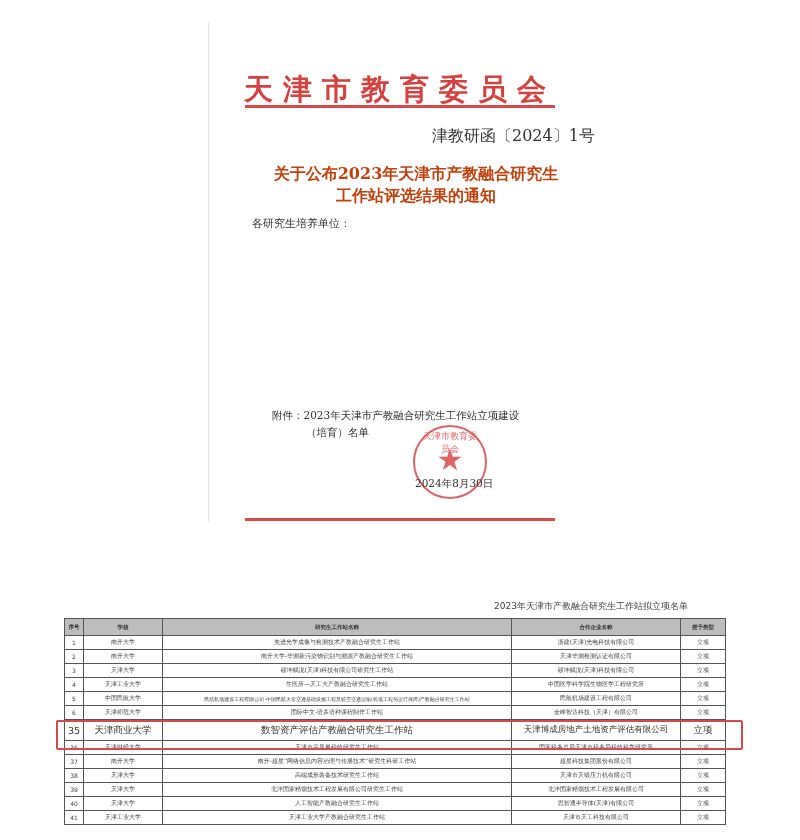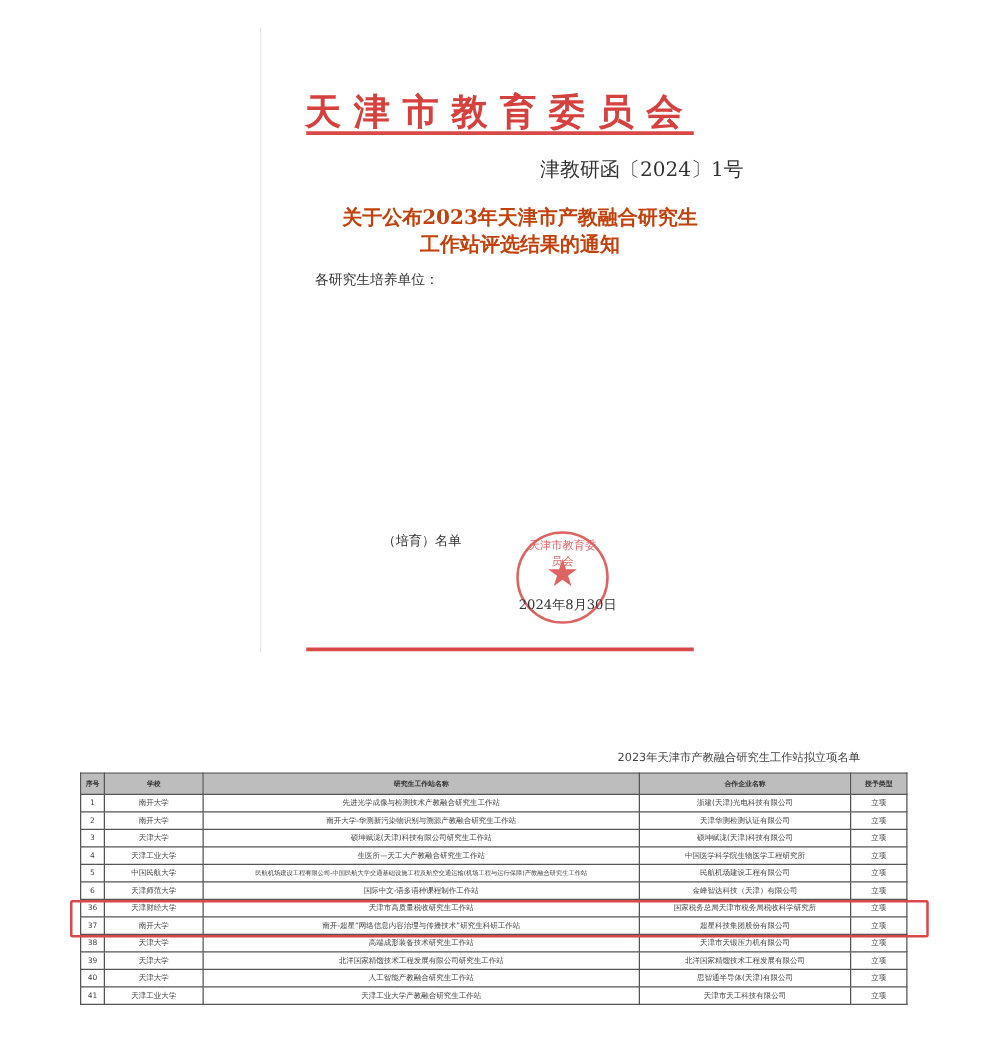--- a/index.html
+++ b/index.html
@@ -40,20 +40,21 @@
 <div class="doc">
   <div class="edge"></div>
   <div class="masthead">天津市教育委员会</div>
   <div class="rule-top"></div>
   <div class="docno">津教研函〔2024〕1号</div>
   <div class="title">
     <div>关于公布2023年天津市产教融合研究生</div>
     <div>工作站评选结果的通知</div>
   </div>
   <div class="salutation">各研究生培养单位：</div>
+  <div class="attach">附件：2023年天津市产教融合研究生工作站立项建设</div>
   <div class="seal">
     <div class="seal-text">天津市教育委员会</div>
     <div class="seal-star">★</div>
   </div>
   <div class="attach2" style="top:426px">（培育）名单</div>
   <div class="date">2024年8月30日</div>
   <div class="rule-bottom"></div>
 </div>
 
 <div class="list-title">2023年天津市产教融合研究生工作站拟立项名单</div>
@@ -104,20 +105,27 @@
       <td class="partner">民航机场建设工程有限公司</td>
       <td class="type">立项</td>
     </tr>
     <tr>
       <td class="idx">6</td>
       <td class="school">天津师范大学</td>
       <td class="station">国际中文-语多语种课程制作工作站</td>
       <td class="partner">金峰智达科技（天津）有限公司</td>
       <td class="type">立项</td>
     </tr>
+    <tr class="highlight">
+      <td class="idx">35</td>
+      <td class="school">天津商业大学</td>
+      <td class="station">数智资产评估产教融合研究生工作站</td>
+      <td class="partner" style="font-size:8.5px">天津博成房地产土地资产评估有限公司</td>
+      <td class="type">立项</td>
+    </tr>
     <tr>
       <td class="idx">36</td>
       <td class="school">天津财经大学</td>
       <td class="station">天津市高质量税收研究生工作站</td>
       <td class="partner">国家税务总局天津市税务局税收科学研究所</td>
       <td class="type">立项</td>
     </tr>
     <tr>
       <td class="idx">37</td>
       <td class="school">南开大学</td>

